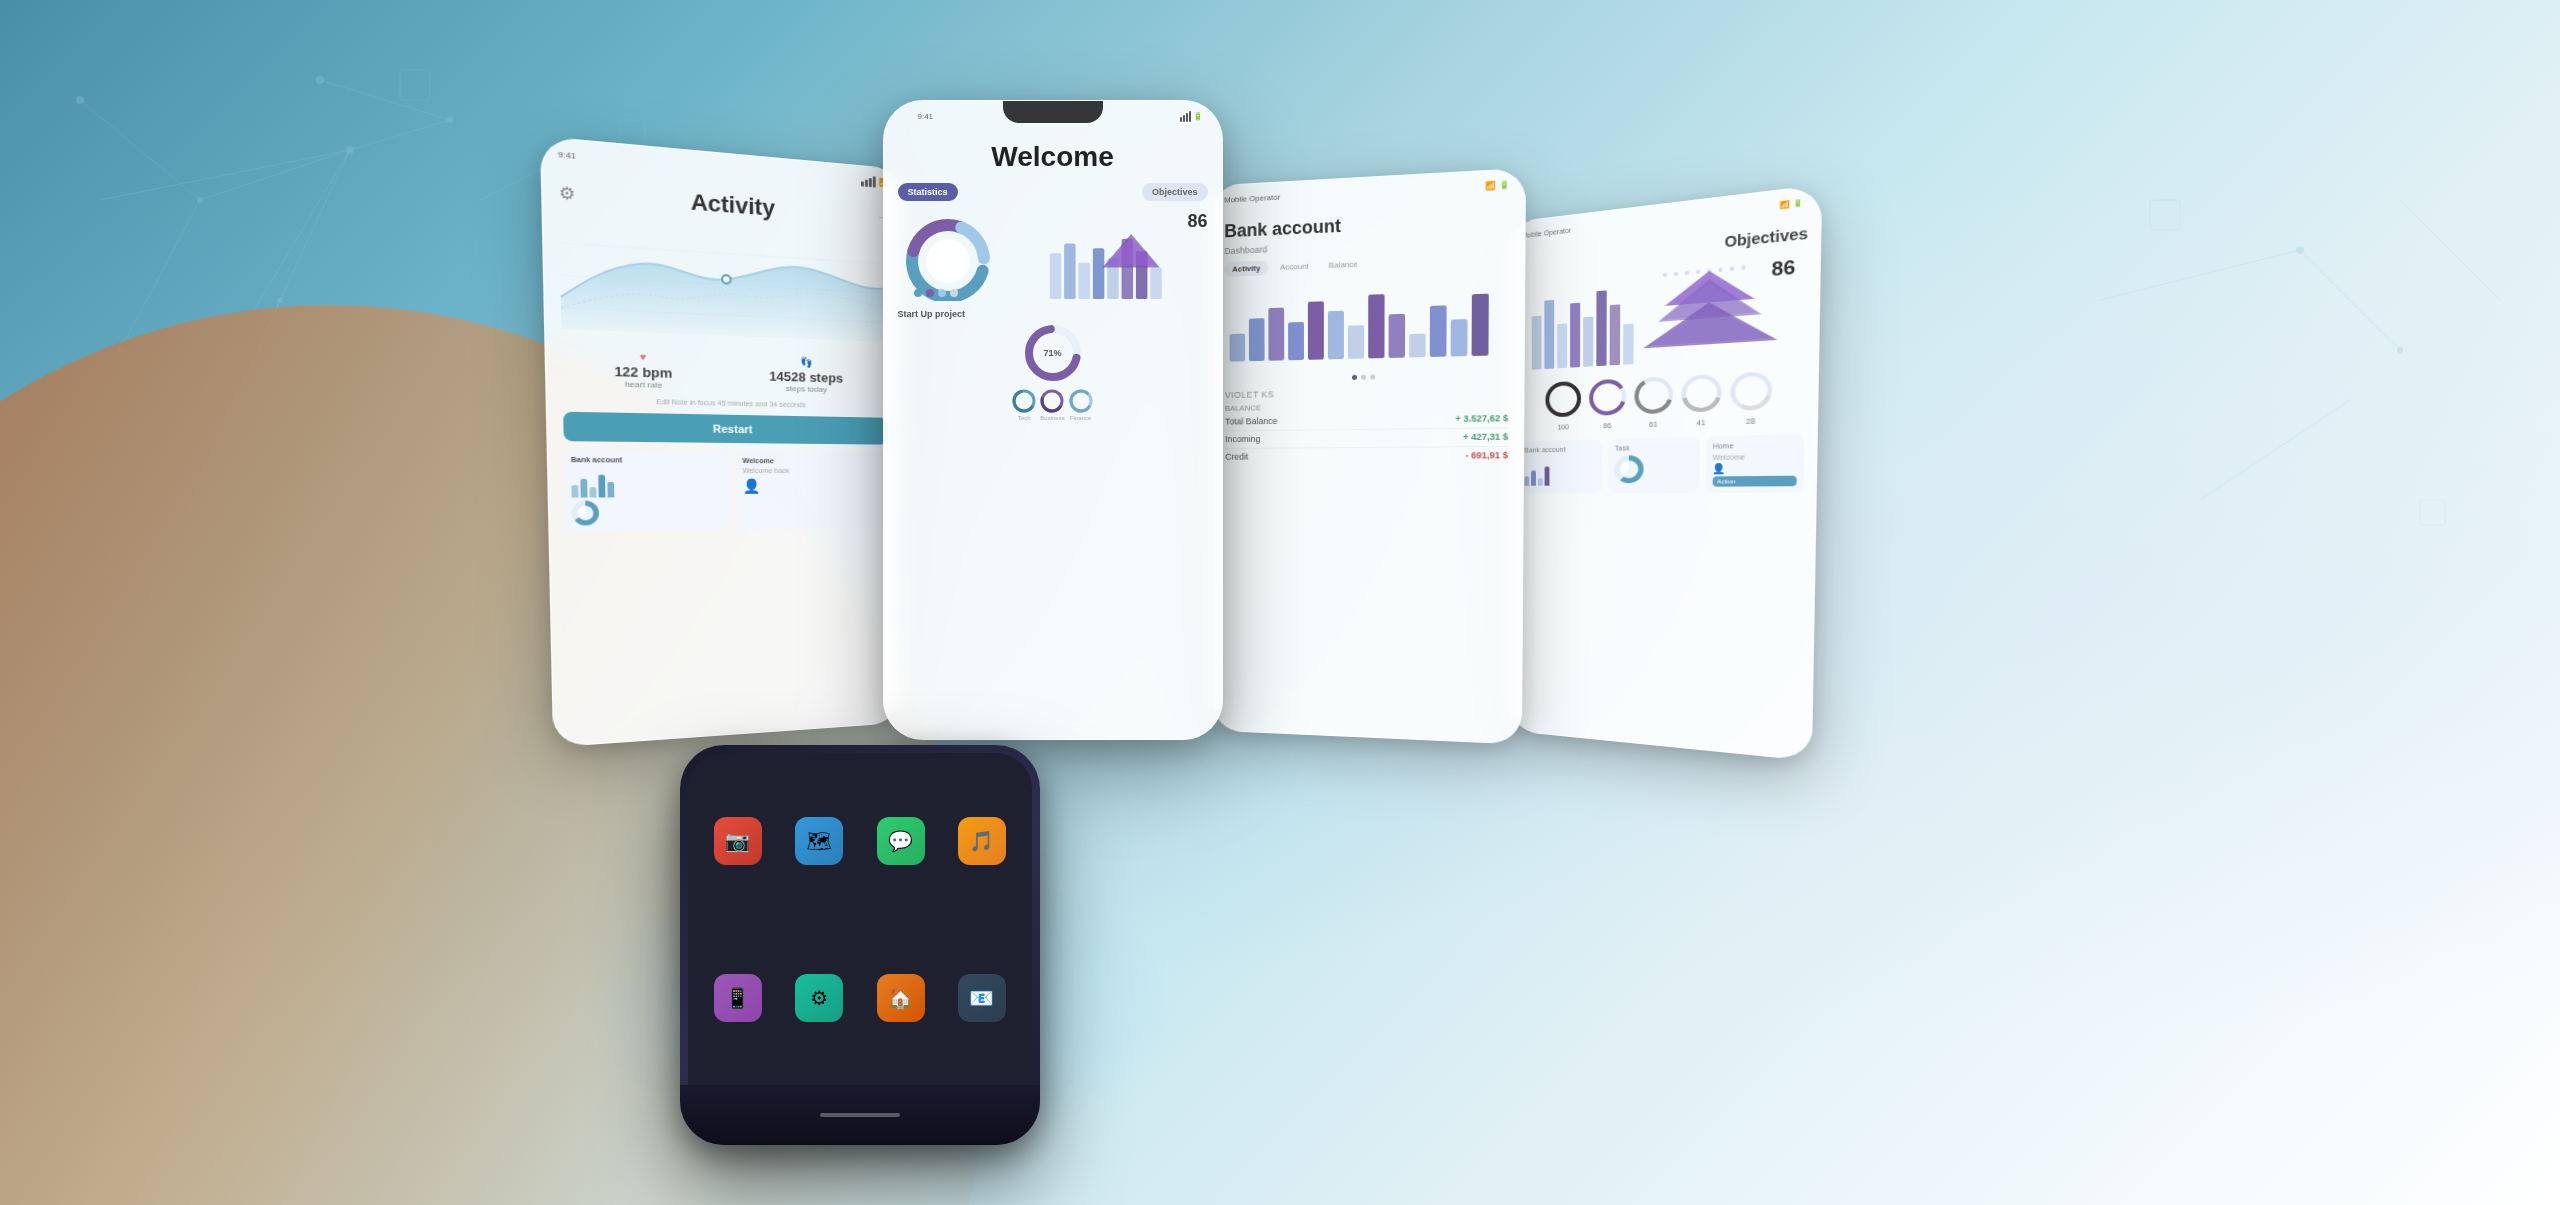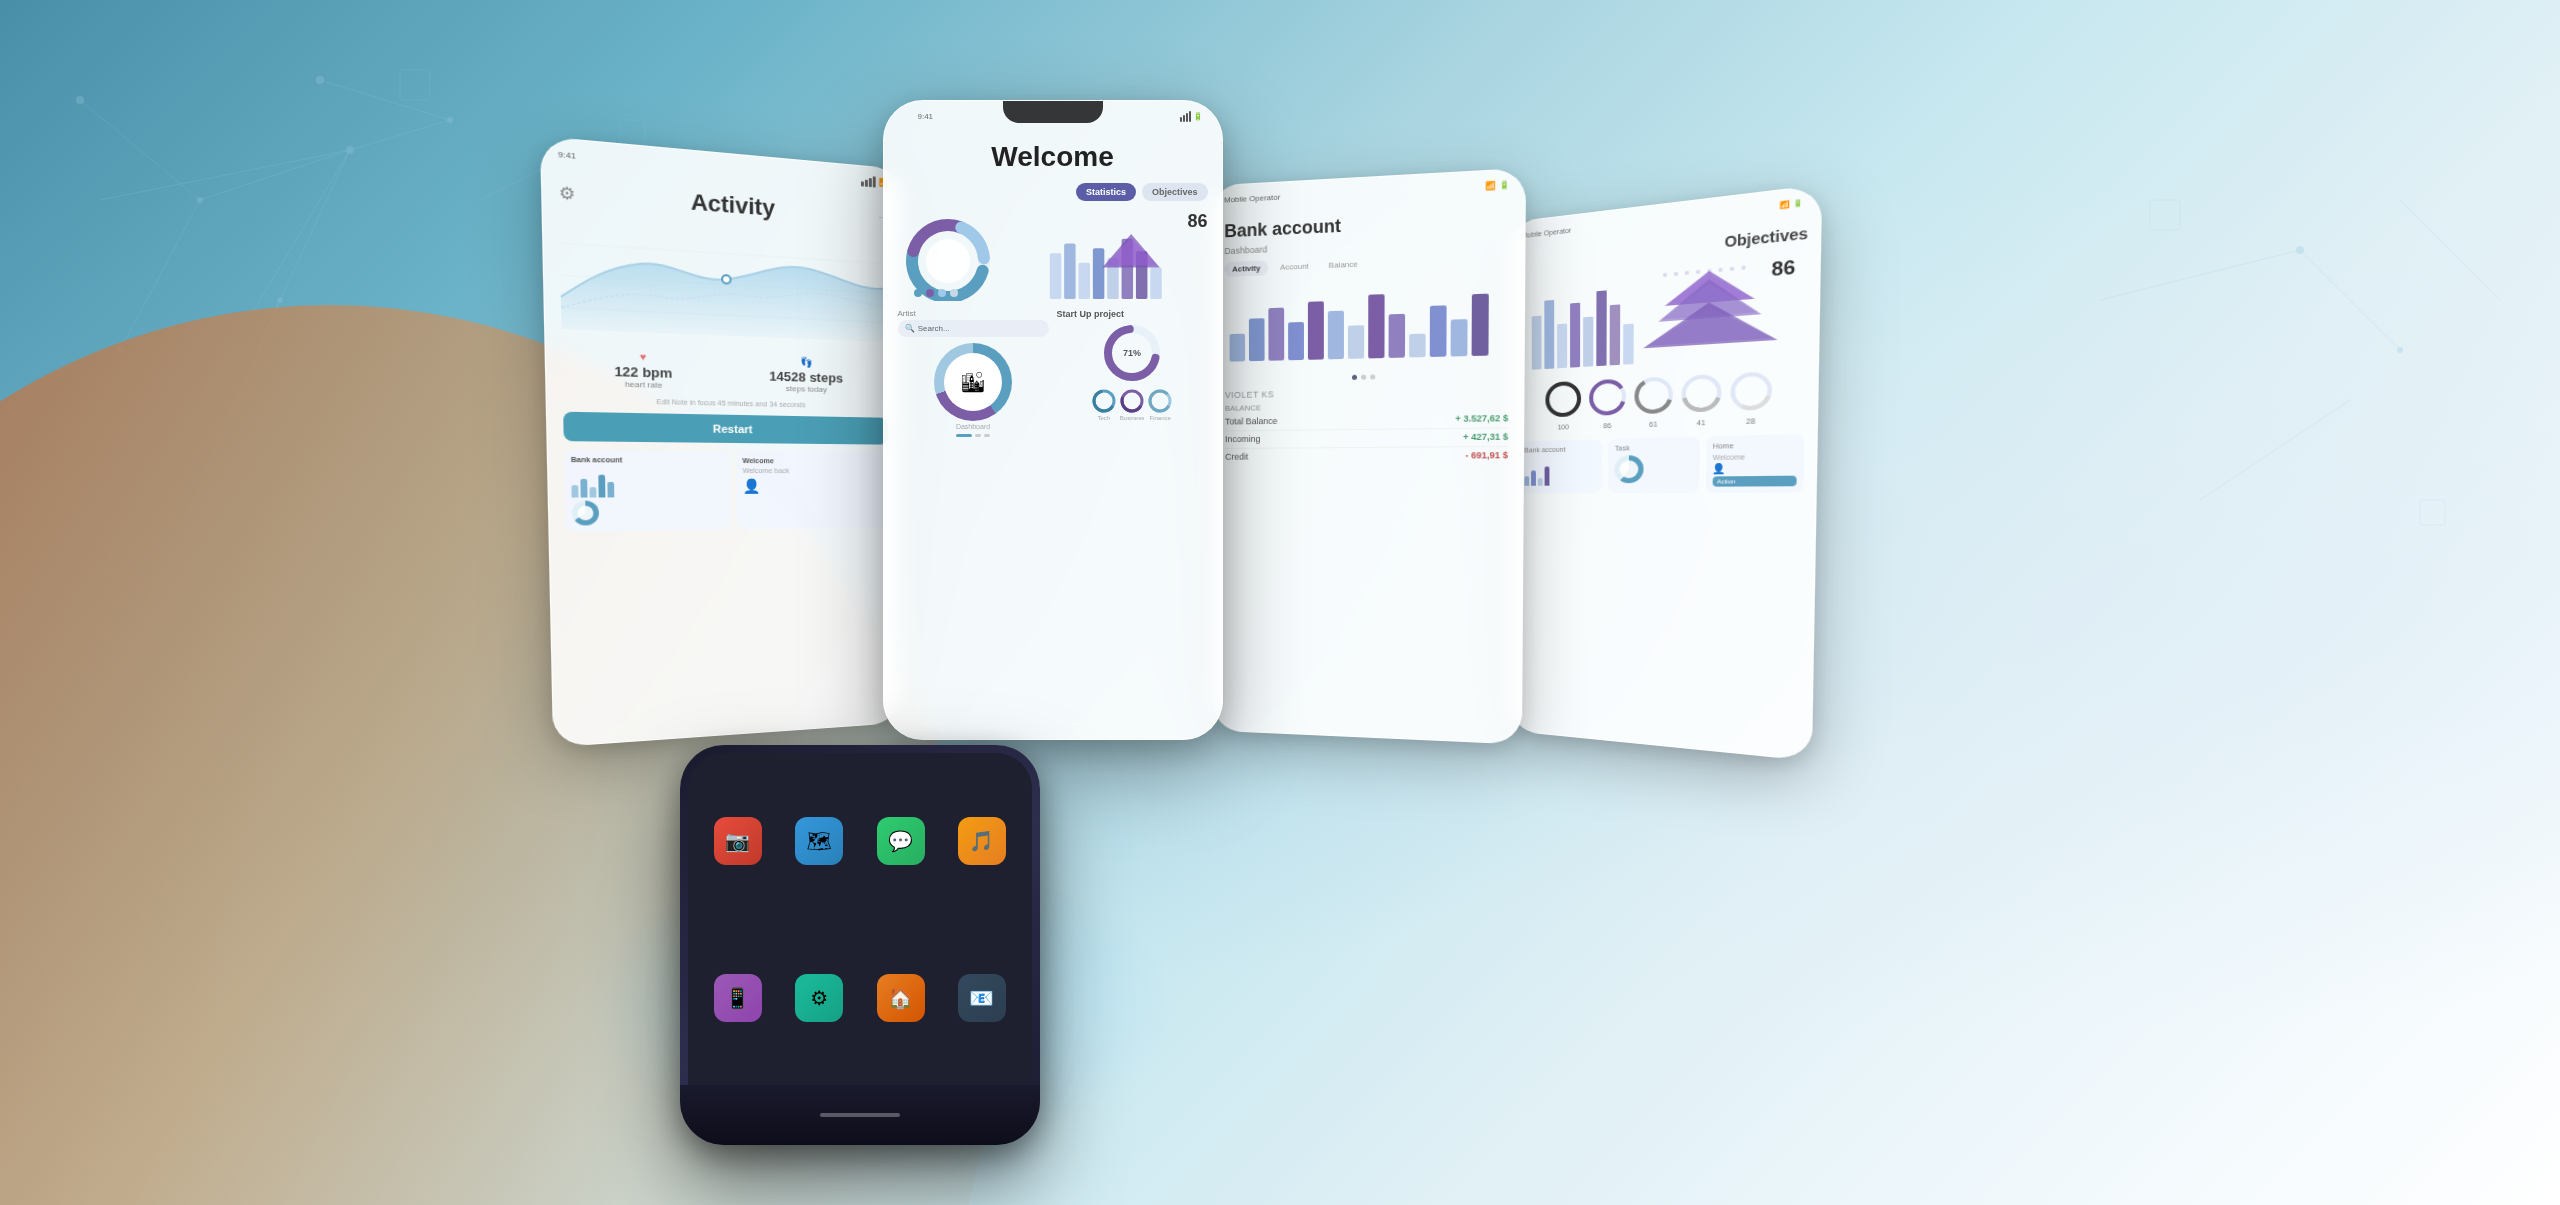--- a/index.html
+++ b/index.html
@@ -212,21 +212,21 @@
       font-size: 28px;
       font-weight: 700;
       color: #222;
       text-align: center;
       margin: 8px 0 10px;
     }
 
     .p2-tabs {
       display: flex;
       gap: 6px;
-      justify-content: flex-end;
+      justify-content: space-between;
       margin-bottom: 10px;
     }
     .p2-tab {
       padding: 4px 10px;
       border-radius: 20px;
       font-size: 9px;
       font-weight: 600;
     }
     .p2-tab-active {
       background: #5b5ea6;
@@ -722,39 +722,20 @@
             <rect x="95" y="18" width="12" height="50" fill="#8070b0" rx="2"></rect>
             <rect x="110" y="35" width="12" height="33" fill="#c8d8f0" rx="2"></rect>
 
             <polygon points="90,0 60,35 120,35" fill="rgba(120,80,180,0.7)"></polygon>
             <polygon points="90,4 63,33 117,33" fill="rgba(160,100,220,0.5)"></polygon>
           </svg>
         </div>
       </div>
 
       <div class="p2-bottom-section">
-        <div class="p2-artist-section">
-          <div class="p2-artist-label">Artist</div>
-          <div class="p2-search-bar">
-            <span>🔍 Search...</span>
-          </div>
-
-          <div style="display:flex; justify-content:center;">
-            <div style="width:78px; height:78px; border-radius:50%; background: conic-gradient(#5b9fc0 0% 40%, #7b5ea6 40% 70%, #a0c8e0 70% 100%); position:relative; display:flex; align-items:center; justify-content:center;">
-              <div style="width:58px; height:58px; border-radius:50%; background:white; display:flex; align-items:center; justify-content:center; font-size:20px;">🏙</div>
-            </div>
-          </div>
-          <div style="font-size:7px; color:#aaa; text-align:center; margin-top:2px;">Dashboard</div>
-
-          <div style="display:flex; gap:3px; justify-content:center; margin-top:4px;">
-            <div style="width:16px; height:3px; border-radius:2px; background:#5b9fc0;"></div>
-            <div style="width:6px; height:3px; border-radius:2px; background:#ccc;"></div>
-            <div style="width:6px; height:3px; border-radius:2px; background:#ccc;"></div>
-          </div>
-        </div>
 
         <div class="p2-startup">
           <div class="p2-startup-title">Start Up project</div>
 
           <div style="display:flex; justify-content:center; margin-bottom:4px;">
             <div style="position:relative; width:60px; height:60px;">
               <svg width="60" height="60" viewBox="0 0 60 60">
                 <circle cx="30" cy="30" r="24" fill="none" stroke="#e8f0f8" stroke-width="8"></circle>
                 <circle cx="30" cy="30" r="24" fill="none" stroke="#7b5ea6" stroke-width="8" stroke-dasharray="105 45" stroke-dashoffset="-5" stroke-linecap="round"></circle>
               </svg>

